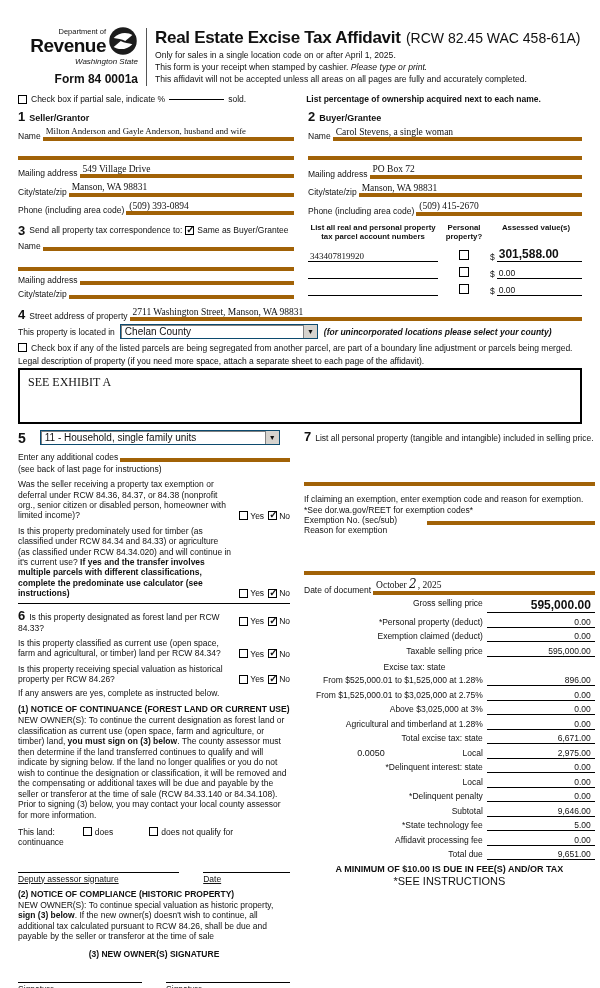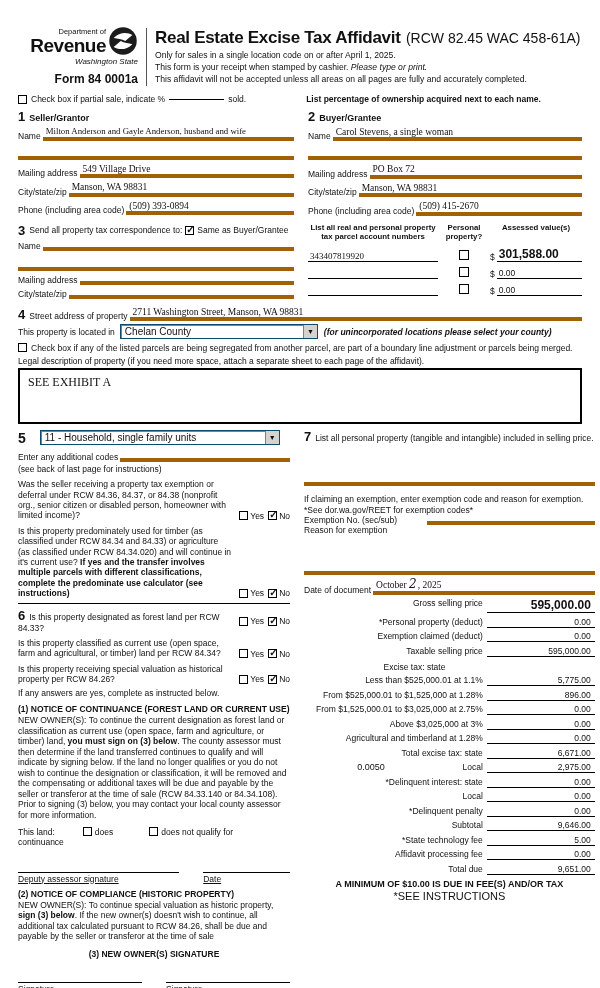--- a/index.html
+++ b/index.html
@@ -393,24 +393,20 @@
         <div class="tax-row">
             <span class="tax-label">Exemption claimed (deduct)</span>
             <span class="tax-val">0.00</span>
           </div>
         <div class="tax-row">
             <span class="tax-label">Taxable selling price</span>
             <span class="tax-val">595,000.00</span>
           </div>
         <div class="tax-center-head">Excise tax: state</div>
         <div class="tax-row">
-            <span class="tax-label">Less than $525,000.01 at 1.1%</span>
-            <span class="tax-val">5,775.00</span>
-          </div>
-        <div class="tax-row">
             <span class="tax-label">From $525,000.01 to $1,525,000 at 1.28%</span>
             <span class="tax-val">896.00</span>
           </div>
         <div class="tax-row">
             <span class="tax-label">From $1,525,000.01 to $3,025,000 at 2.75%</span>
             <span class="tax-val">0.00</span>
           </div>
         <div class="tax-row">
             <span class="tax-label">Above $3,025,000 at 3%</span>
             <span class="tax-val">0.00</span>

